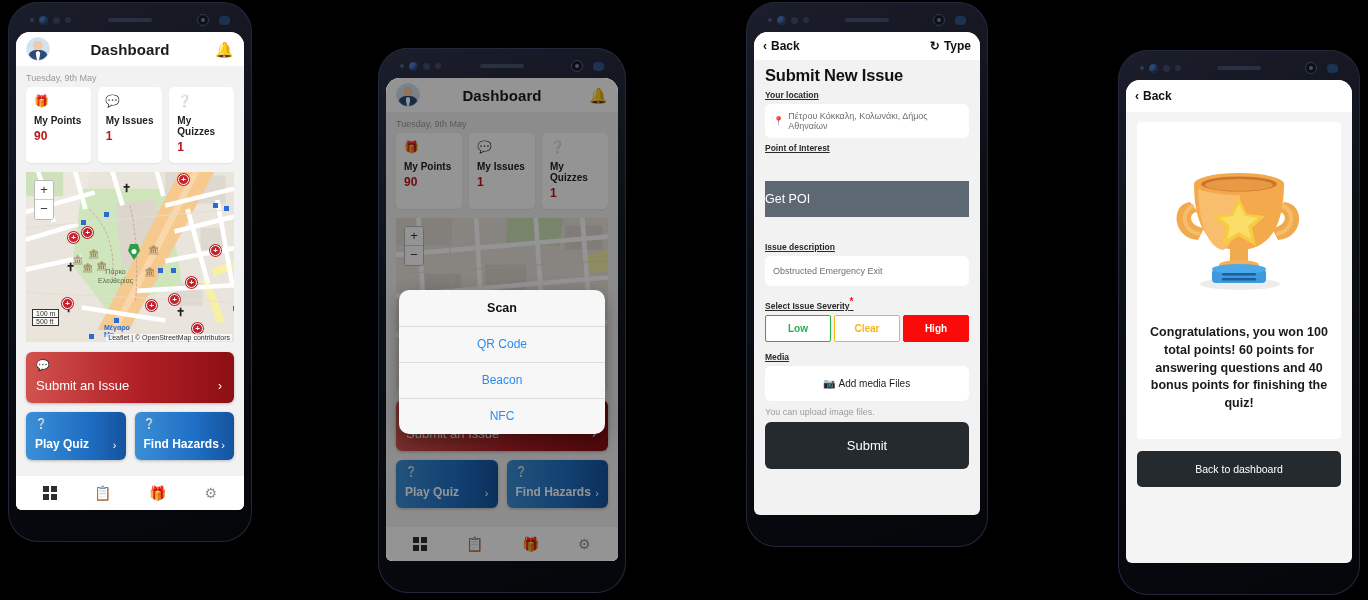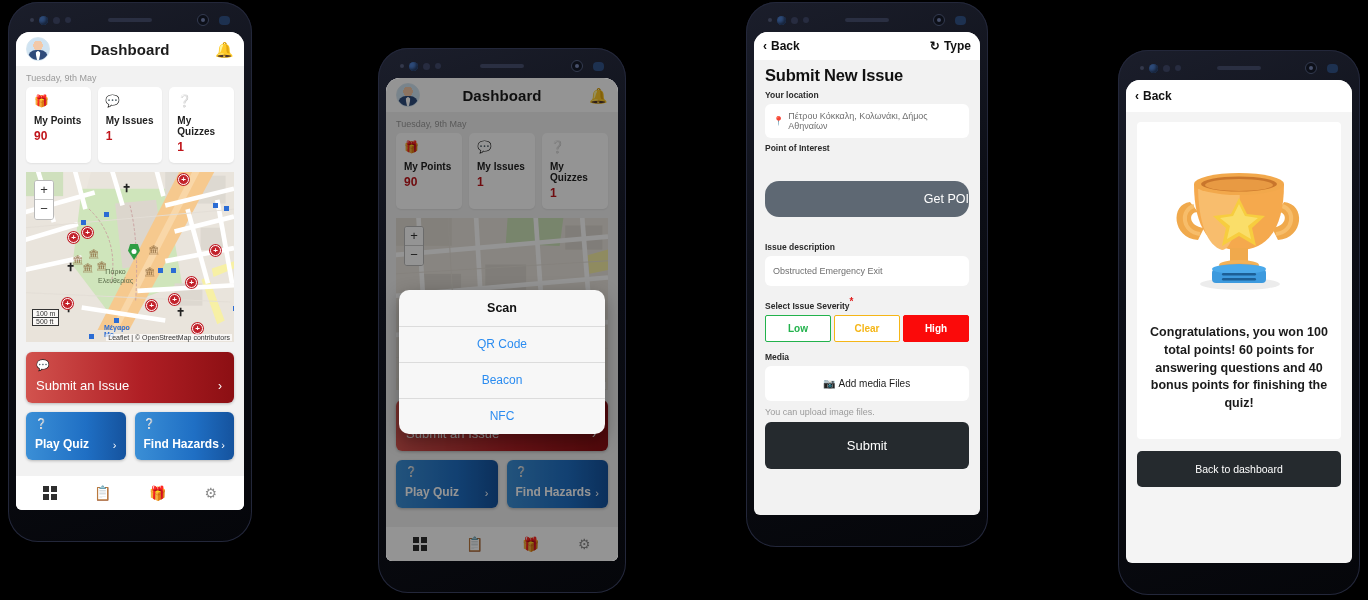--- a/index.html
+++ b/index.html
@@ -141,26 +141,26 @@
     box-shadow:0 6px 18px rgba(0,0,0,.35);
   }
   .sheet .hd { text-align:center; font-size:12.5px; font-weight:700; color:#111; padding:11px 0 11px; }
   .sheet .row { text-align:center; font-size:12px; color:#2b8cf0; padding:10px 0 11px; border-top:1px solid #dcdcdc; }
 
   
   .formbar { background:#fff; height:28px; display:flex; align-items:center; justify-content:space-between; padding:0 9px; }
   .formbar .lft, .formbar .rgt { font-size:12px; font-weight:600; color:#111; display:flex; align-items:center; gap:4px; }
   .formbody { padding:6px 11px 0; background:#f2f2f2; }
   .h1 { font-size:16.5px; font-weight:700; color:#111; letter-spacing:-.2px; }
-  .flabel { font-size:8.5px; font-weight:600; color:#2a2a2a; margin:5px 0 4px; }
+  .flabel { font-size:8.5px; font-weight:600; color:#2a2a2a; margin:5px 0 4px;text-decoration:underline; }
   .fieldbox {
     background:#fff; border-radius:6px; font-size:9px; color:#6f6f6f;
     padding:7px 8px; display:flex; align-items:center; gap:4px;
   }
-  .greybtn { background:#5e6873; color:#fff; border-radius:14px; text-align:right; font-size:12.5px; padding:11px 0;margin-top:28px; }
+  .greybtn { background:#5e6873; color:#fff; border-radius:0; text-align:left; font-size:12.5px; padding:11px 0;margin-top:28px; }
   .infobox { background:#fff; border-radius:6px; text-align:center; font-size:8.5px; color:#3a3a3a; padding:8px 6px; line-height:1.42; margin-top:8px; }
   .sev { display:flex; gap:3px; }
   .sev div { flex:1; text-align:center; font-size:10px; font-weight:600; padding:7px 0; border-radius:2px; }
   .sev .low { background:#fff; color:#22b24c; border:1.6px solid #22b24c; }
   .sev .med { background:#fff; color:#f5b617; border:1.6px solid #f5b617; }
   .sev .high { background:#fb0a0a; color:#fff; border:1.6px solid #fb0a0a; }
   .media { background:#fff; border-radius:6px; text-align:center; font-size:10px; color:#1c1c1c; padding:12px 0; }
   .hint { font-size:9px; color:#9b9b9b; margin:6px 0 5px; }
   .darkbtn { background:#252a2e; color:#fff; border-radius:6px; text-align:center; font-size:13px; padding:16px 0; }
   .req { color:#e01b1b; font-size:10px; vertical-align:super; }

